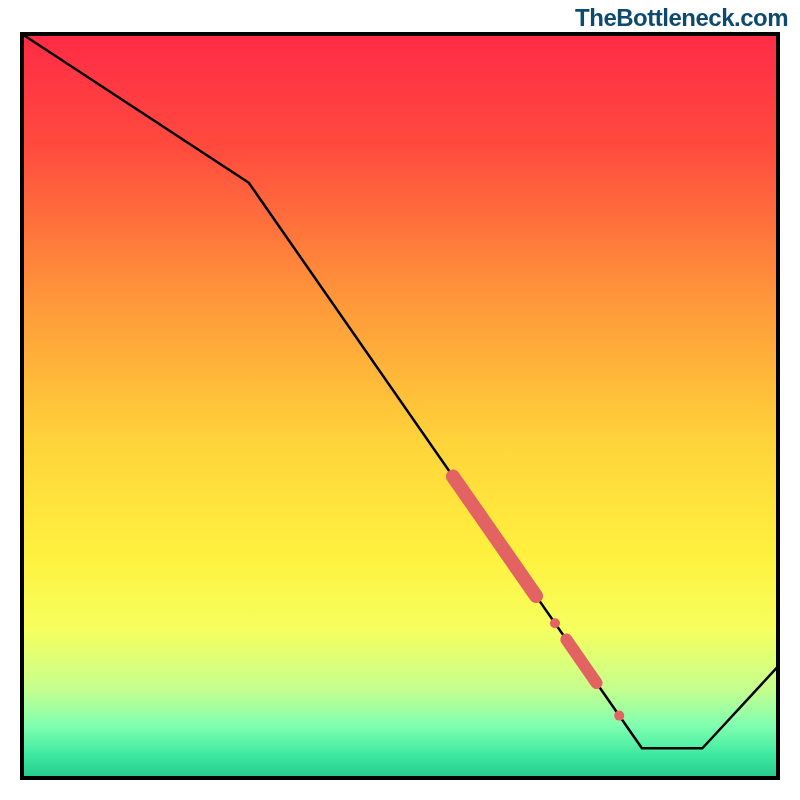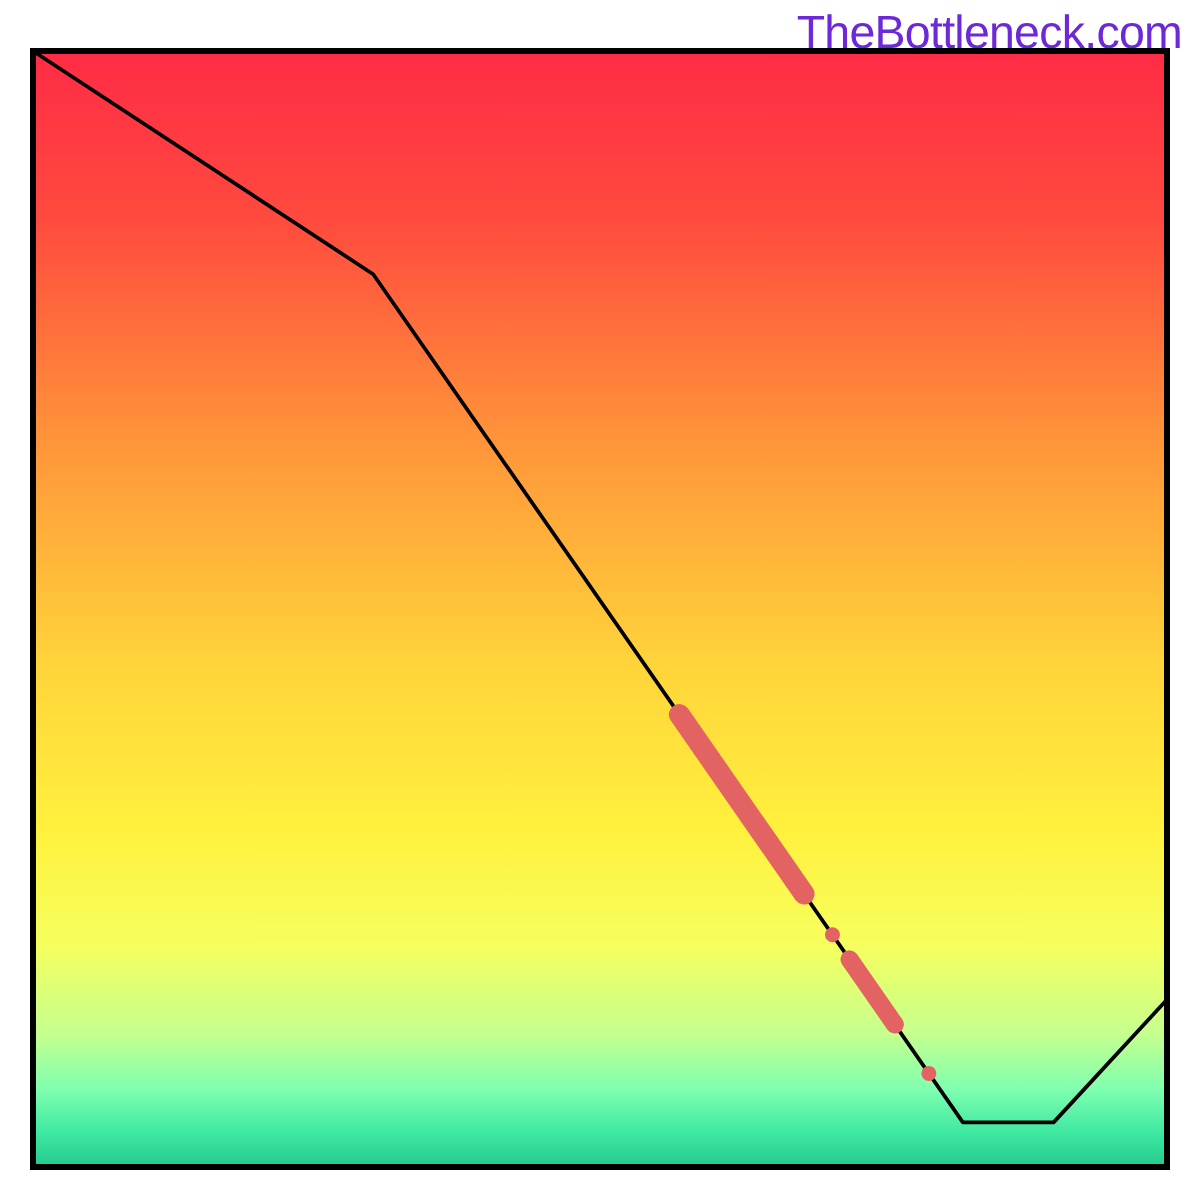--- a/index.html
+++ b/index.html
@@ -12,23 +12,23 @@
   }
   .container {
     position: relative;
     width: 800px;
     height: 800px;
   }
   .watermark {
     position: absolute;
     top: 4px;
     right: 12px;
-    font-size: 31px;
-    font-weight: 400;
-    color: #6d28d9;
+    font-size: 24px;
+    font-weight: 700;
+    color: #0c4a6e;
     letter-spacing: -0.5px;
   }
   svg {
     position: absolute;
     top: 0;
     left: 0;
   }
 </style>
 </head>
 <body>

